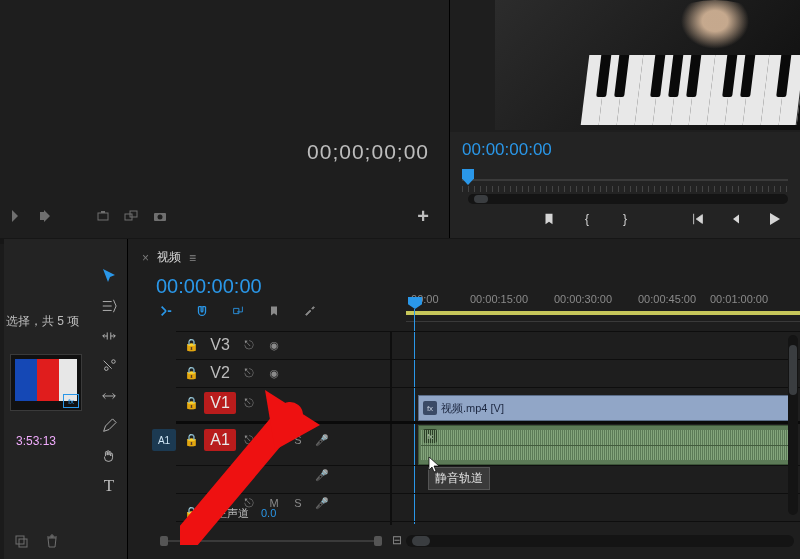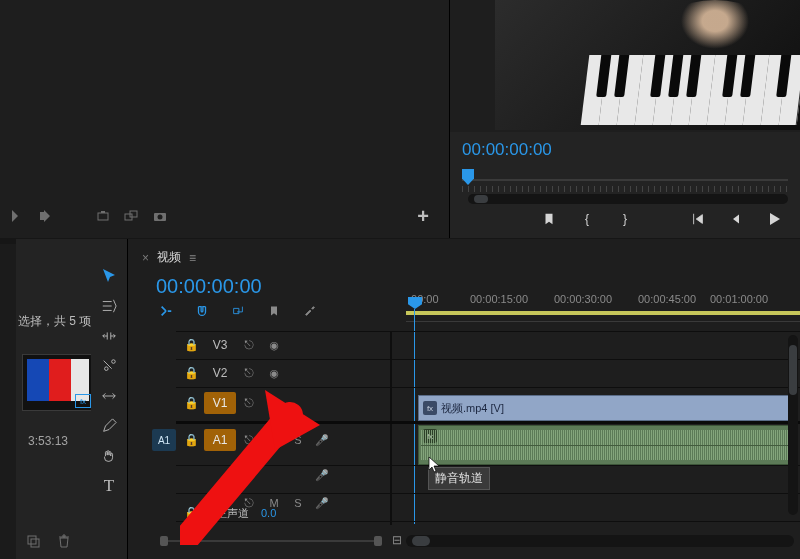--- a/index.html
+++ b/index.html
@@ -1,20 +1,20 @@
 <!DOCTYPE html>
 <html><head>
 <meta charset="utf-8">
 <style>
 html,body{margin:0;padding:0;width:800px;height:559px;background:#1b1b1b;font-family:"Microsoft YaHei",Arial,sans-serif;color:#bdbdbd;font-size:12px;overflow:hidden}
 .app{position:relative;width:800px;height:559px;background:#1b1b1b}
 
 .source-panel{position:absolute;left:0;top:0;width:449px;height:238px;background:#1e1e1e;border-right:1px solid #000}
 .program-panel{position:absolute;left:450px;top:0;width:350px;height:238px;background:#1e1e1e}
-.project-panel{position:absolute;left:16px;top:239px;width:90px;height:320px;background:#232323;border-right:4px solid #ef4444}
+.project-panel{position:absolute;left:4px;top:239px;width:90px;height:320px;background:#232323;border-right:4px solid #ef4444}
 .tools-panel{position:absolute;left:91px;top:239px;width:36px;height:320px;background:#232323;border-right:1px solid #000}
 .timeline-panel{position:absolute;left:128px;top:239px;width:672px;height:320px;background:#1e1e1e}
 
 .hline{position:absolute;left:0;right:0;height:6px;background:#161616;top:238px}
 .source-tc{position:absolute;right:20px;top:140px;color:#bdbdbd;font-size:21px;letter-spacing:1px}
 .src-icons{position:absolute;left:10px;top:208px;display:flex;gap:12px;align-items:center}
 .mini-ico{width:16px;height:16px;color:#6f6f6f;display:flex;align-items:center;justify-content:center}
 .plus{position:absolute;right:20px;top:205px;color:#bdbdbd;font-size:20px;font-weight:bold}
 
 .prog-video{position:absolute;left:45px;top:0;width:305px;height:130px;background:linear-gradient(135deg,#2c2c2c,#0e0e0e);overflow:hidden}
@@ -34,21 +34,21 @@
 .prog-scroll .thumb{position:absolute;left:6px;width:14px;top:1px;bottom:1px;background:#3a3d40;border-radius:4px}
 .prog-ctrls{position:absolute;left:90px;top:78px;display:flex;gap:20px;align-items:center}
 .ctl{width:18px;height:18px;color:#d5d5d5;display:flex;align-items:center;justify-content:center}
 
 .proj-text{position:absolute;left:2px;top:74px;color:#bdbdbd;width:86px;text-align:left}
 .thumb-clip{position:absolute;left:6px;top:115px;width:70px;height:55px;background:#111;border:1px solid #3a3a3a}
 .thumb-a{position:absolute;left:4px;top:4px;width:22px;height:42px;background:#1548b5}
 .thumb-b{position:absolute;left:26px;top:4px;width:22px;height:42px;background:#e01d1d}
 .thumb-c{position:absolute;left:48px;top:4px;width:18px;height:42px;background:#e7e7e7}
 .thumb-badge{position:absolute;right:2px;bottom:2px;width:14px;height:12px;border:1px solid #2a97e8;color:#2a97e8;font-size:8px;display:flex;align-items:center;justify-content:center}
-.thumb-dur{position:absolute;left:12px;top:195px;color:#a3a3a3}
+.thumb-dur{position:absolute;left:12px;top:195px;color:#f0abfc}
 .proj-bottom{position:absolute;left:0;right:0;bottom:5px;height:26px;display:flex;gap:14px;align-items:center;padding-left:10px}
 
 .tool{width:26px;height:26px;margin:4px auto;display:flex;align-items:center;justify-content:center;color:#bdbdbd}
 .tool.first{margin-top:24px}
 .tool.active{background:#232323;color:#2a97e8}
 
 .tl-tab{position:absolute;left:14px;top:10px;display:flex;align-items:center;gap:8px;color:#d6d6d6}
 .tl-x{color:#7a7a7a}
 .tl-menu{color:#8a8a8a}
 .tl-tc{position:absolute;left:28px;top:36px;color:#2a97e8;font-size:20px}
@@ -63,22 +63,22 @@
 .playhead-line{position:absolute;left:286px;top:70px;width:1px;height:215px;background:#2a97e8}
 .yellow-range{position:absolute;left:278px;right:0;top:72px;height:4px;background:#c6c65a}
 
 .tracks{position:absolute;left:24px;top:92px;right:0;bottom:34px}
 .track-row{position:relative;height:28px;display:flex;align-items:center}
 .track-row.v1{height:32px}
 .track-row.a1{height:42px}
 .target-col{width:24px;height:22px;display:flex;align-items:center;justify-content:center;background:#1c3a52;color:#d0e6f5;font-size:10px;border-radius:2px;margin-right:4px}
 .target-col.off{background:transparent;color:transparent}
 .lock{width:24px;text-align:center;color:#8a8a8a}
-.track-label{width:32px;height:22px;display:flex;align-items:center;justify-content:center;font-size:12px;color:#bdbdbd;border-radius:2px}
-.track-label.active{background:#a16207;color:#e8e8e8}
+.track-label{width:32px;height:22px;display:flex;align-items:center;justify-content:center;font-size:16px;color:#bdbdbd;border-radius:2px}
+.track-label.active{background:#b91c1c;color:#e8e8e8}
 .sync{width:26px;text-align:center;color:#8a8a8a}
 .eye, .mute, .solo, .mic{width:24px;text-align:center;color:#8a8a8a;font-size:11px}
 
 .clip-area{position:absolute;left:278px;right:0;top:156px}
 .v-clip{position:absolute;left:12px;top:0;width:380px;height:26px;background:#91a6c7;border:1px solid #5a6c88;color:#1c2740;font-size:11px;padding-left:22px;display:flex;align-items:center;box-sizing:border-box}
 .v-clip .fx{position:absolute;left:4px;top:5px;width:14px;height:14px;background:#3a4a66;border-radius:2px;color:#c9d3e2;font-size:8px;display:flex;align-items:center;justify-content:center}
 .a-clip{position:absolute;left:12px;top:30px;width:380px;height:40px;background:#5c7a57;border:1px solid #3d5539;box-sizing:border-box}
 .a-clip .fx{position:absolute;left:4px;top:3px;width:14px;height:14px;background:#2c3f28;border-radius:2px;color:#c5d5c0;font-size:8px;display:flex;align-items:center;justify-content:center}
 .wave{position:absolute;left:2px;right:2px;top:4px;bottom:4px;background:
   linear-gradient(#3d5539,#3d5539) left 50% / 100% 1px no-repeat,
@@ -104,20 +104,21 @@
 .master-label{color:#bdbdbd;font-size:11px}
 .master-val{color:#2a97e8;font-size:11px}
 svg{display:block}
 </style>
 </head>
 <body>
 
 <div class="app">
 
   <div class="source-panel">
+    <div class="source-tc">00;00;00;00</div>
     <div class="src-icons">
       <span class="mini-ico">
           <svg viewBox="0 0 16 16" width="16" height="16">
             <path d="M2 2v12l6-6-6-6z" fill="currentColor"></path>
           </svg>
         </span>
       <span class="mini-ico">
           <svg viewBox="0 0 16 16" width="16" height="16">
             <path d="M2 4h4V2l6 6-6 6v-2H2z" fill="currentColor"></path>
           </svg>

